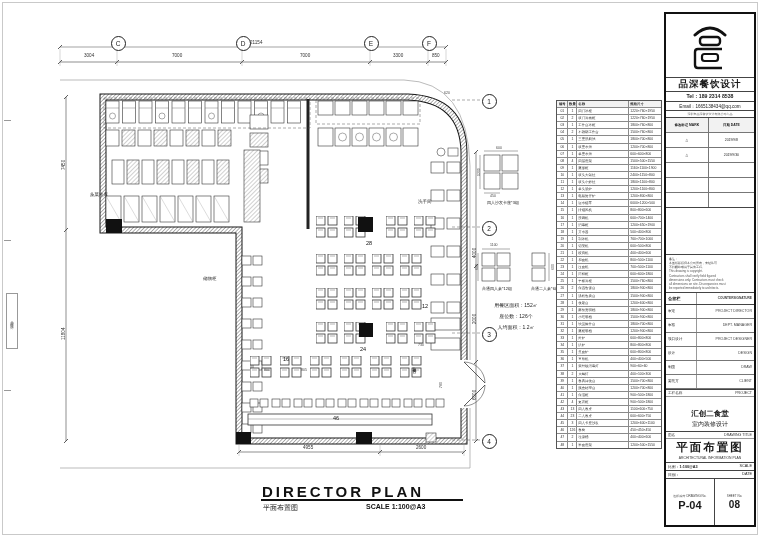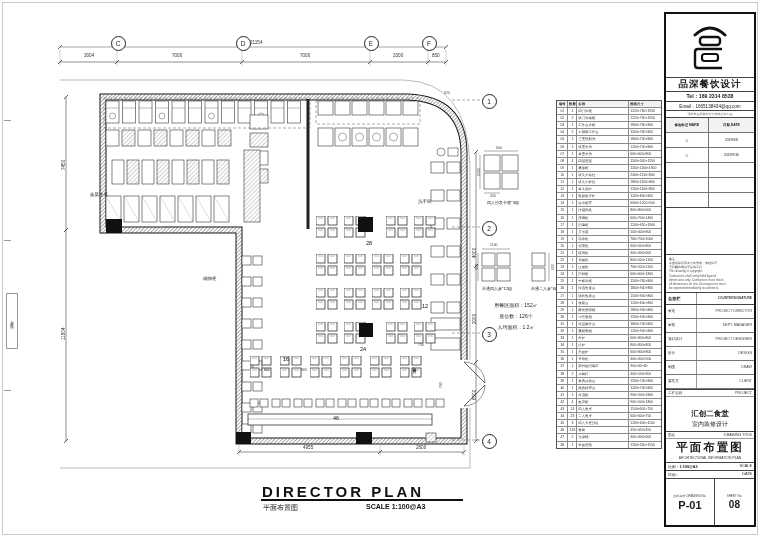--- a/index.html
+++ b/index.html
@@ -788,21 +788,21 @@
       <span><span>比例：</span><span style="font-weight:bold;">1:100@A3</span></span>
       <span>SCALE</span>
     </div>
     <div class="tb-sec srow2">
       <span>日期：</span>
       <span>DATE</span>
     </div>
     <div class="numbox" style="border-bottom:none;">
       <div class="numcell" style="width:55%;border-right:0.6px solid #444;">
         <span class="numlbl">图纸编号 DRAWING No.</span>
-        <span class="numval">P-01</span>
+        <span class="numval">P-04</span>
       </div>
       <div class="numcell" style="width:45%;">
         <span class="numlbl">SHEET No.</span>
         <span class="numval" style="font-size:10px;">08</span>
       </div>
     </div>
   </div>
 </div>
 
 </body></html>

